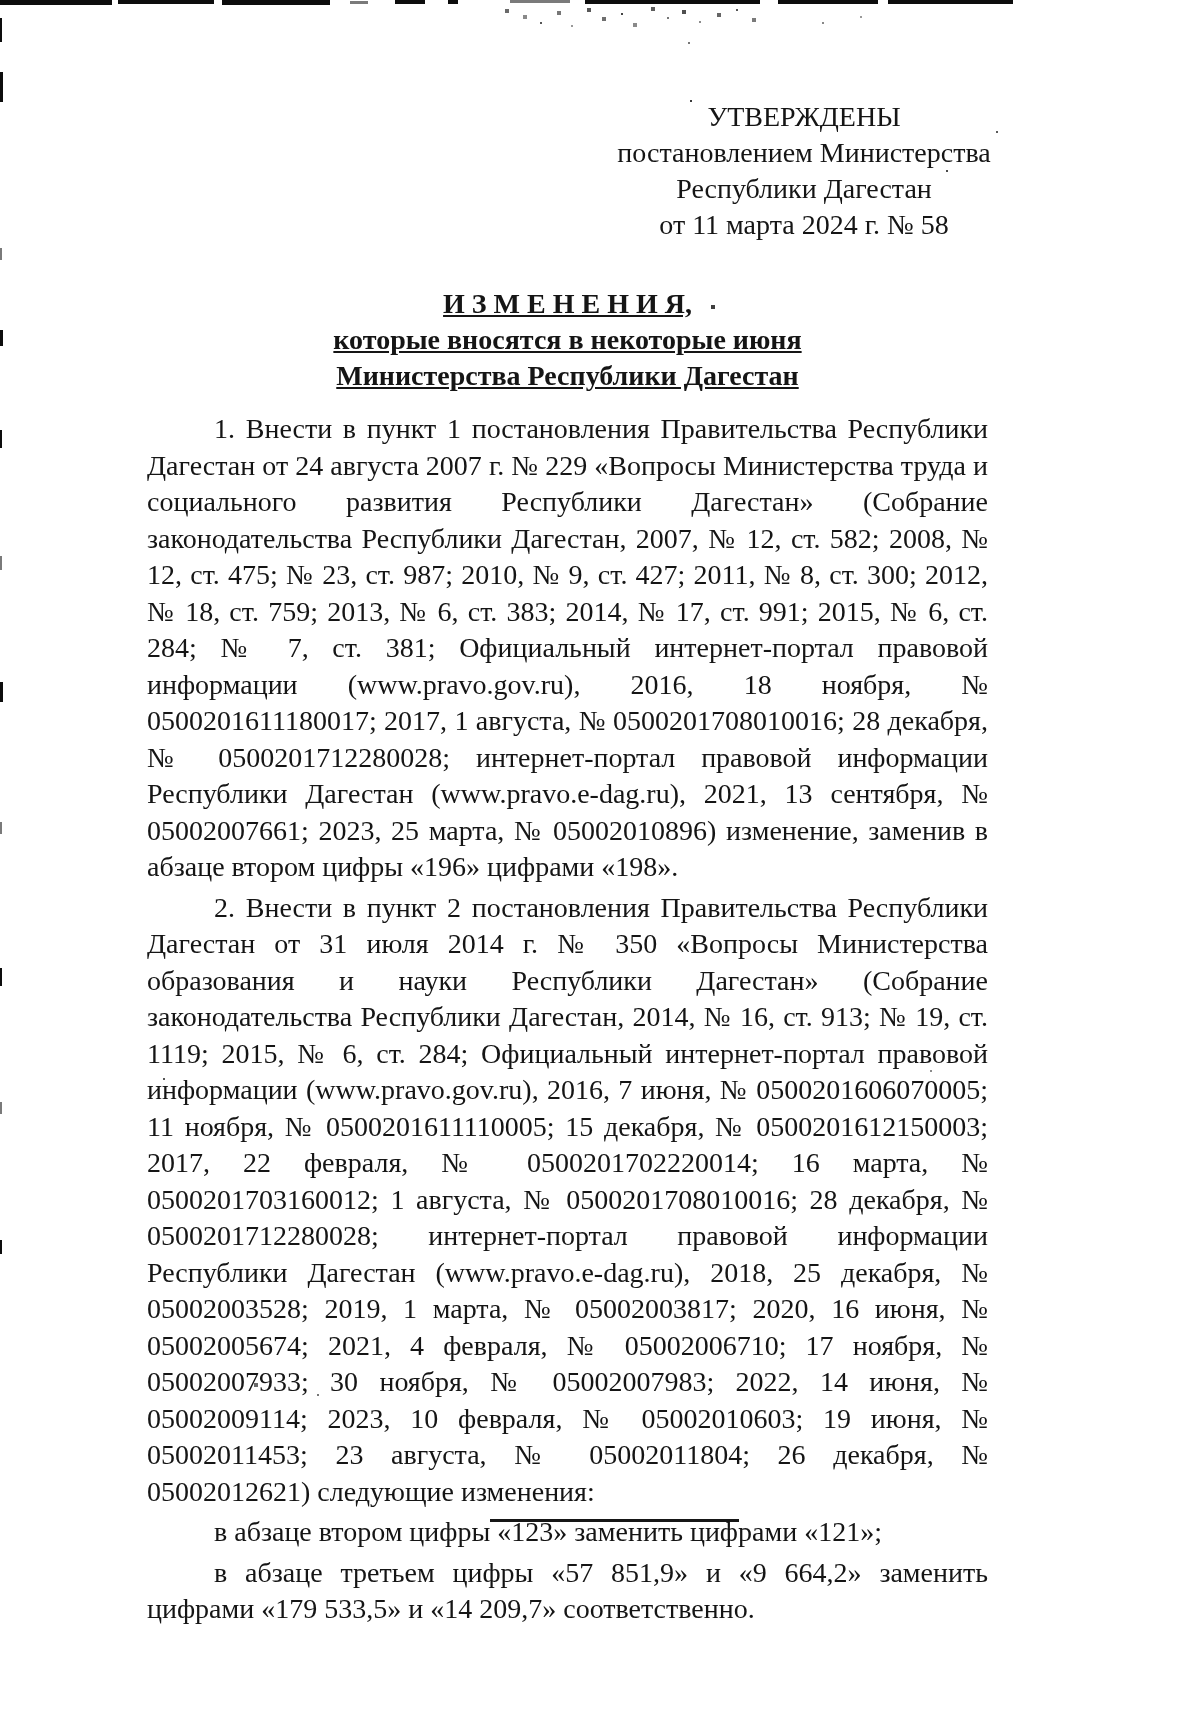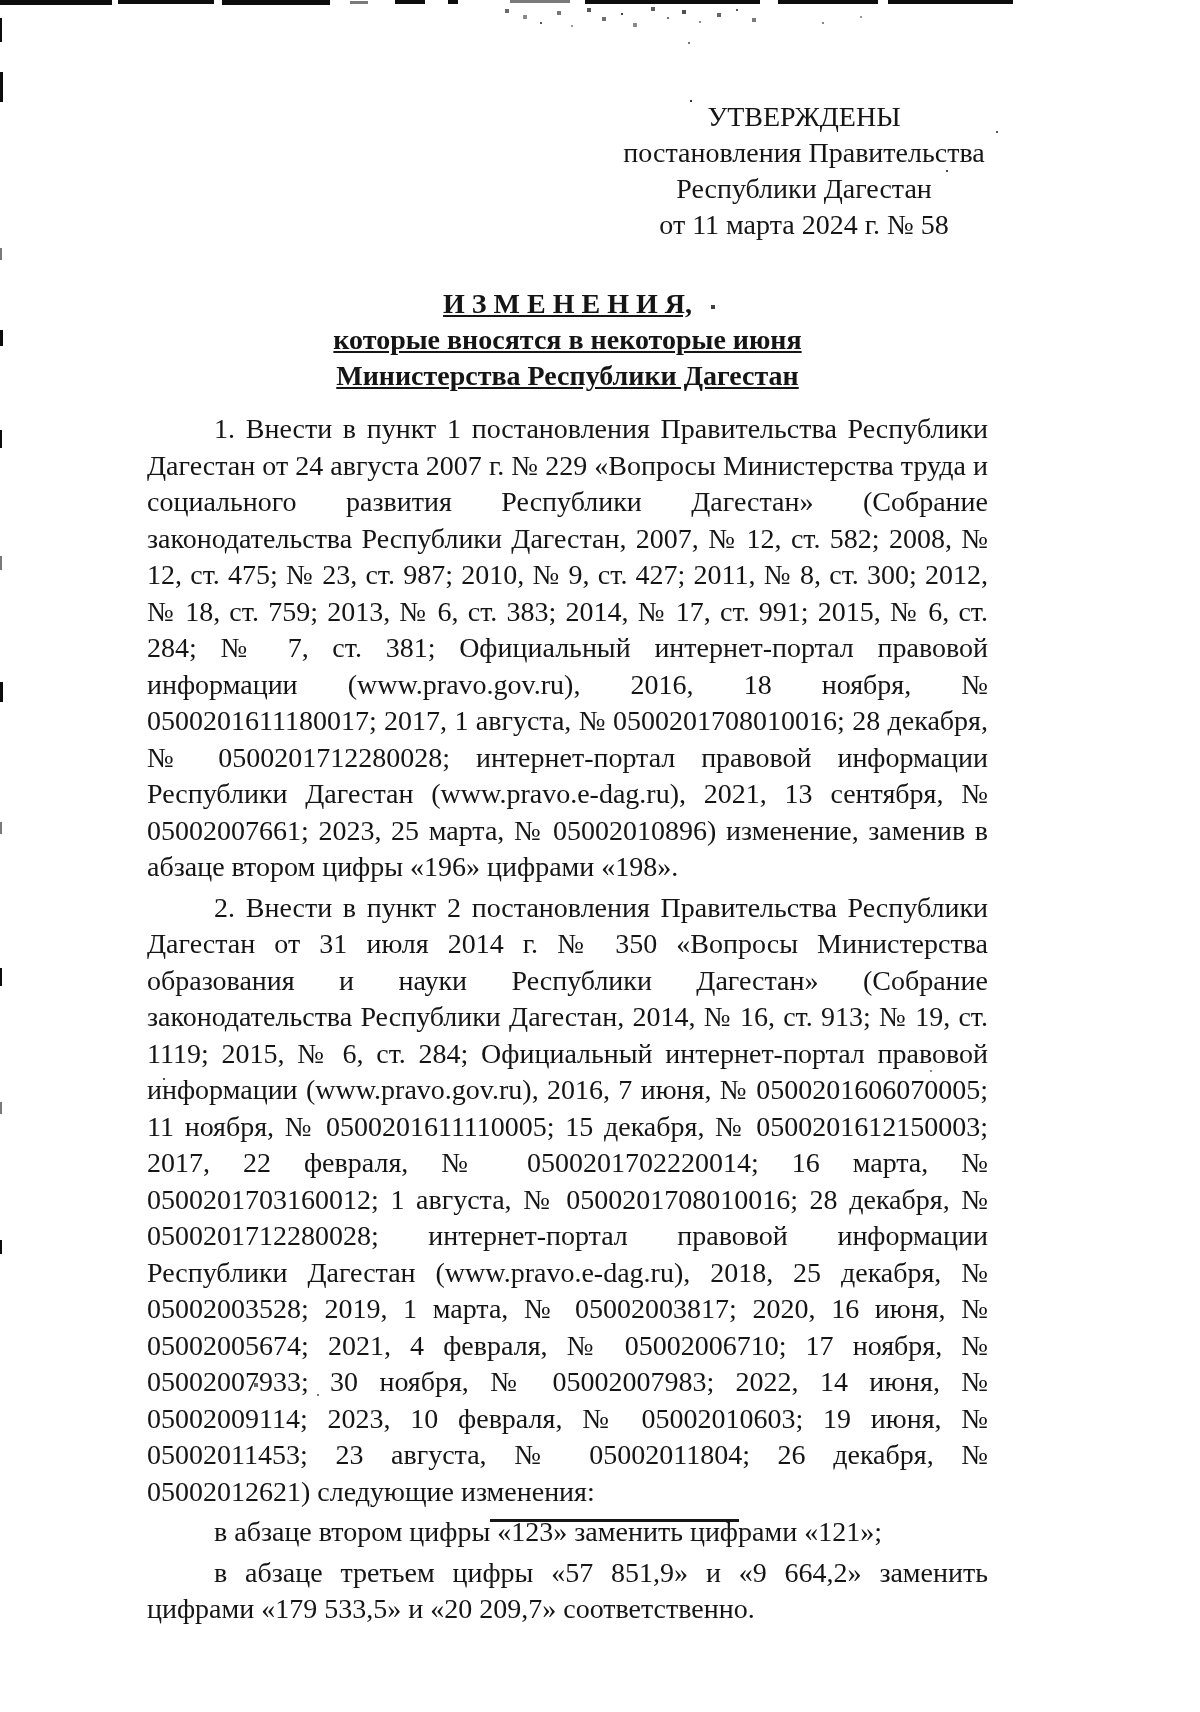--- a/index.html
+++ b/index.html
@@ -137,33 +137,33 @@
     <div class="artifact light" style="left:0;top:822px;width:2px;height:12px;"></div>
     <div class="artifact" style="left:0;top:968px;width:2px;height:18px;"></div>
     <div class="artifact light" style="left:0;top:1102px;width:2px;height:12px;"></div>
     <div class="artifact" style="left:0;top:1240px;width:2px;height:14px;"></div>
   </div>
 
   <div class="speckles"></div>
 
   <div class="approval-block">
     <div>УТВЕРЖДЕНЫ</div>
-    <div>постановления Правительства</div>
+    <div>постановлением Министерства</div>
     <div>Республики Дагестан</div>
     <div>от 11 марта 2024 г. № 58</div>
   </div>
 
   <div class="title-block">
     <div>И З М Е Н Е Н И Я,</div>
     <div>которые вносятся в некоторые июня</div>
     <div>Министерства Республики Дагестан</div>
   </div>
 
   <div class="body-block">
     <p>1. Внести в пункт 1 постановления Правительства Республики Дагестан от 24 августа 2007 г. № 229 «Вопросы Министерства труда и социального развития Республики Дагестан» (Собрание законодательства Республики Дагестан, 2007, № 12, ст. 582; 2008, № 12, ст. 475; № 23, ст. 987; 2010, № 9, ст. 427; 2011, № 8, ст. 300; 2012, № 18, ст. 759; 2013, № 6, ст. 383; 2014, № 17, ст. 991; 2015, № 6, ст. 284; № 7, ст. 381; Официальный интернет-портал правовой информации (www.pravo.gov.ru), 2016, 18 ноября, № 0500201611180017; 2017, 1 августа, № 0500201708010016; 28 декабря, № 0500201712280028; интернет-портал правовой информации Республики Дагестан (www.pravo.e-dag.ru), 2021, 13 сентября, № 05002007661; 2023, 25 марта, № 05002010896) изменение, заменив в абзаце втором цифры «196» цифрами «198».</p>
     <p>2. Внести в пункт 2 постановления Правительства Республики Дагестан от 31 июля 2014 г. № 350 «Вопросы Министерства образования и науки Республики Дагестан» (Собрание законодательства Республики Дагестан, 2014, № 16, ст. 913; № 19, ст. 1119; 2015, № 6, ст. 284; Официальный интернет-портал правовой информации (www.pravo.gov.ru), 2016, 7 июня, № 0500201606070005; 11 ноября, № 0500201611110005; 15 декабря, № 0500201612150003; 2017, 22 февраля, № 0500201702220014; 16 марта, № 0500201703160012; 1 августа, № 0500201708010016; 28 декабря, № 0500201712280028; интернет-портал правовой информации Республики Дагестан (www.pravo.e-dag.ru), 2018, 25 декабря, № 05002003528; 2019, 1 марта, № 05002003817; 2020, 16 июня, № 05002005674; 2021, 4 февраля, № 05002006710; 17 ноября, № 05002007933; 30 ноября, № 05002007983; 2022, 14 июня, № 05002009114; 2023, 10 февраля, № 05002010603; 19 июня, № 05002011453; 23 августа, № 05002011804; 26 декабря, № 05002012621) следующие изменения:</p>
     <p>в абзаце втором цифры «123» заменить цифрами «121»;</p>
-    <p>в абзаце третьем цифры «57 851,9» и «9 664,2» заменить цифрами «179 533,5» и «20 209,7» соответственно.</p>
+    <p>в абзаце третьем цифры «57 851,9» и «9 664,2» заменить цифрами «179 533,5» и «14 209,7» соответственно.</p>
   </div>
 
   <div class="divider"></div>
 
 </div>
 
 </body></html>

